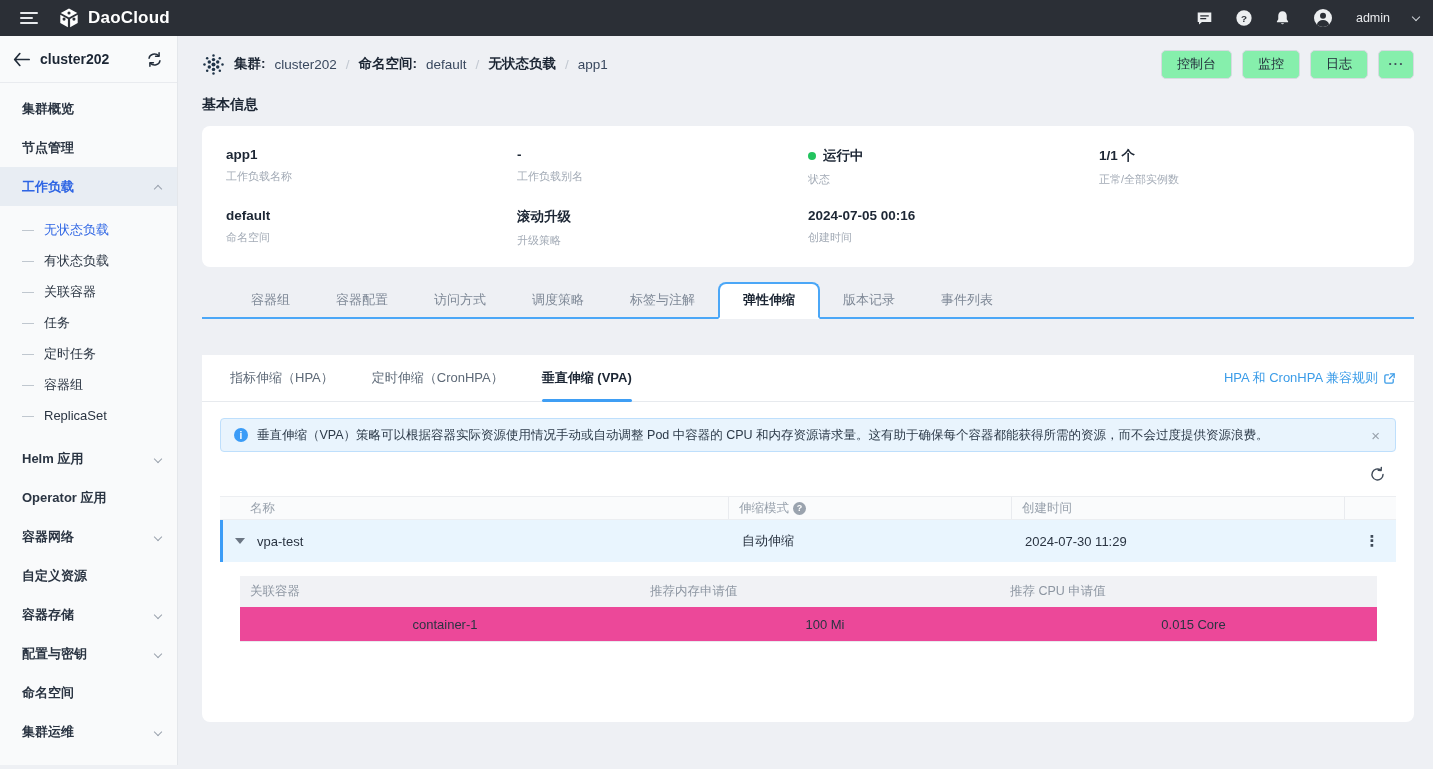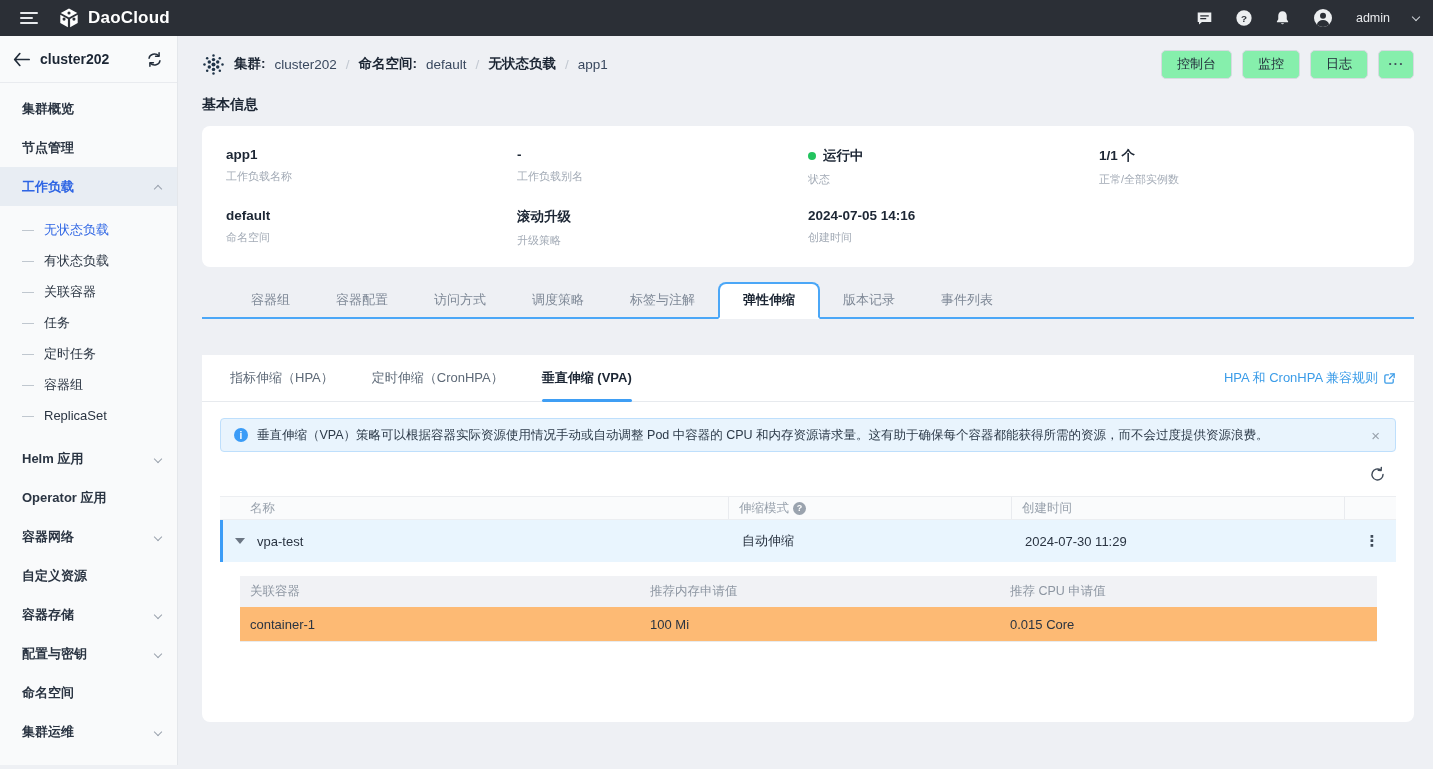--- a/index.html
+++ b/index.html
@@ -94,21 +94,21 @@
   .grid-row { display: grid; grid-template-columns: 509px 283px 333px 1fr; height: 42px; align-items: center; background: #e9f5fe; border-left: 3px solid #3b9cf7; }
   .gr-cell { font-size: 13px; color: #2a3442; padding-left: 10px; display: flex; align-items: center; gap: 12px; }
   .gr-cell:first-child { padding-left: 12px; }
   .caret-down { width: 0; height: 0; border-left: 5px solid transparent; border-right: 5px solid transparent; border-top: 6px solid #6b7684; display: inline-block; cursor: pointer; }
   .kebab { font-size: 15px; font-weight: 700; color: #3f4a58; cursor: pointer; justify-self: center; padding: 0 6px; letter-spacing: 0; }
   .grid-row .action { display: flex; justify-content: center; }
 
   .subtable { margin: 14px 19px 0 20px; }
   .sub-head { display: grid; grid-template-columns: 400px 360px 1fr; height: 31px; align-items: center; background: #f1f2f5; }
   .sub-head .sh-cell { font-size: 12.5px; color: #8d96a2; padding-left: 10px; }
-  .sub-row { display: grid; grid-template-columns: 400px 360px 1fr; height: 35px; align-items: center; background: #fdba74; border-bottom: 1px solid #e8ebee; }
+  .sub-row { display: grid; grid-template-columns: 400px 360px 1fr; height: 35px; align-items: center; background: #ec4899; border-bottom: 1px solid #e8ebee; text-align: center; }
   .sub-row .sr-cell { font-size: 13px; color: #2a3442; padding-left: 10px; }
 
   svg { display: block; }
 </style>
 </head>
 <body>
 
 <div class="topbar">
   <div class="hamburger">
       <i></i>
@@ -319,21 +319,21 @@
       </div>
       <div>
         <div class="field-value">default</div>
         <div class="field-label">命名空间</div>
       </div>
       <div>
         <div class="field-value">滚动升级</div>
         <div class="field-label">升级策略</div>
       </div>
       <div>
-        <div class="field-value">2024-07-05 14:16</div>
+        <div class="field-value">2024-07-05 00:16</div>
         <div class="field-label">创建时间</div>
       </div>
       <div></div>
     </div>
 
     <div class="tabs">
       <div class="tab">容器组</div>
       <div class="tab">容器配置</div>
       <div class="tab">访问方式</div>
       <div class="tab">调度策略</div>

